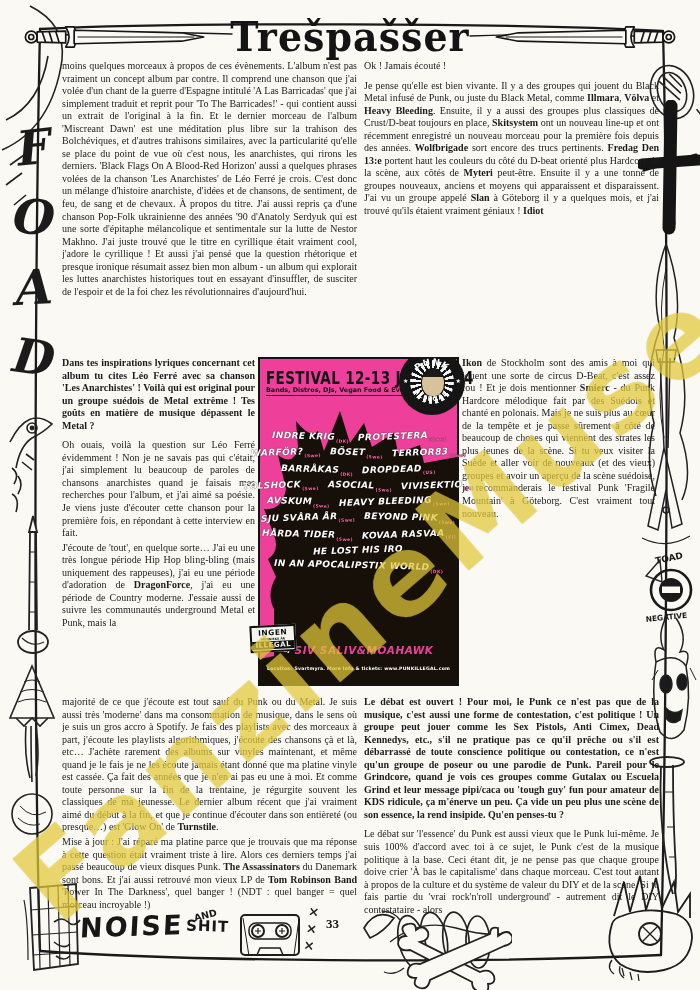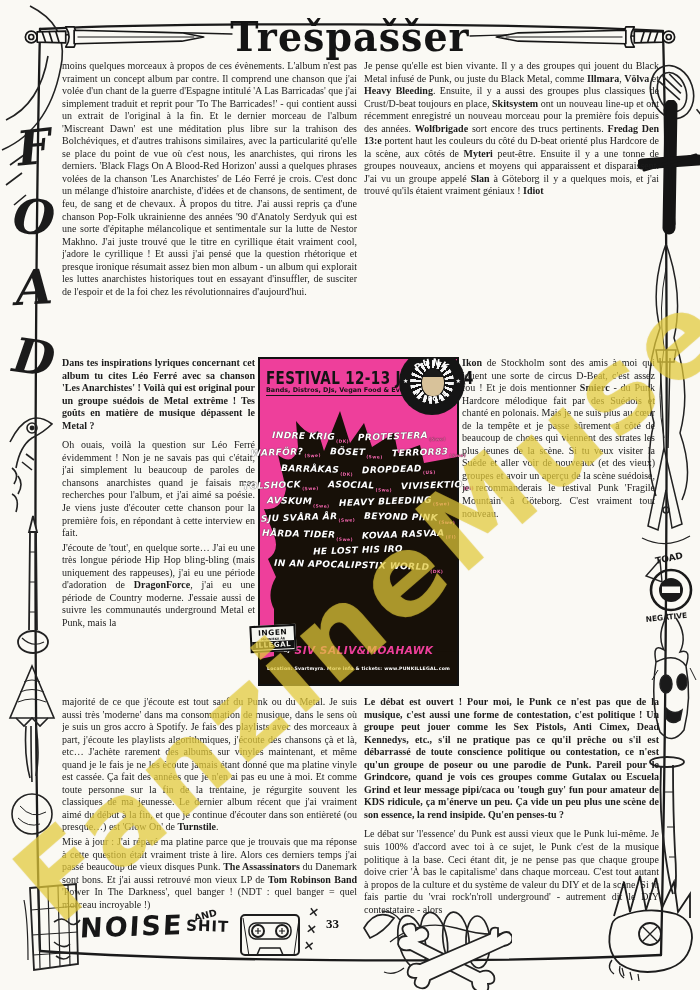--- a/index.html
+++ b/index.html
@@ -236,20 +236,21 @@
       <path d="M24,96 l2,8 M32,100 l2,8 M40,102 l1,7" stroke-width="1.2"></path>
     </g>
   </svg>
 
   <div class="content">
     <div class="rowA">
       <div class="colW txt">
         <p>moins quelques morceaux à propos de ces évènements. L'album n'est pas vraiment un concept album par contre. Il comprend une chanson que j'ai volée d'un chant de la guerre d'Espagne intitulé 'A Las Barricadas' que j'ai simplement traduit et reprit pour 'To The Barricades!' - qui contient aussi un extrait de l'original à la fin. Et le dernier morceau de l'album 'Miscreant Dawn' est une méditation plus libre sur la trahison des Bolchéviques, et d'autres trahisons similaires, avec la particularité qu'elle se place du point de vue où c'est nous, les anarchistes, qui rirons les derniers. 'Black Flags On A Blood-Red Horizon' aussi a quelques phrases volées de la chanson 'Les Anarchistes' de Léo Ferré je crois. C'est donc un mélange d'histoire anarchiste, d'idées et de chansons, de sentiment, de feu, de sang et de chevaux. À propos du titre. J'ai aussi repris ça d'une chanson Pop-Folk ukrainienne des années '90 d'Anatoly Serdyuk qui est une sorte d'épitaphe mélancolique et sentimentale sur la lutte de Nestor Makhno. J'ai juste trouvé que le titre en cyrillique était vraiment cool, j'adore le cyrillique ! Et aussi j'ai pensé que la question rhétorique et presque ironique résumait assez bien mon album - un album qui explorait les luttes anarchistes historiques tout en essayant d'insuffler, de susciter de l'espoir et de la foi chez les révolutionnaires d'aujourd'hui.</p>
       </div>
       <div class="colW txt">
+        <p>Ok ! Jamais écouté !</p>
         <p><span>Je pense qu'elle est bien vivante. Il y a des groupes qui jouent du Black Metal infusé de Punk, ou juste du Black Metal, comme </span><b>Illmara</b><span>, </span><b>Völva</b><span> et </span><b>Heavy Bleeding</b><span>. Ensuite, il y a aussi des groupes plus classiques de Crust/D-beat toujours en place, </span><b>Skitsystem</b><span> ont un nouveau line-up et ont récemment enregistré un nouveau morceau pour la première fois depuis des années. </span><b>Wolfbrigade</b><span> sort encore des trucs pertinents. </span><b>Fredag Den 13:e</b><span> portent haut les couleurs du côté du D-beat orienté plus Hardcore de la scène, aux côtés de </span><b>Myteri</b><span> peut-être. Ensuite il y a une tonne de groupes nouveaux, anciens et moyens qui apparaissent et disparaissent. J'ai vu un groupe appelé </span><b>Slan</b><span> à Göteborg il y a quelques mois, et j'ai trouvé qu'ils étaient vraiment géniaux ! </span><b>Idiot</b></p>
       </div>
     </div>
 
     <div class="rowB">
       <div class="colN txt">
         <p class="bq">Dans tes inspirations lyriques concernant cet album tu cites Léo Ferré avec sa chanson 'Les Anarchistes' ! Voilà qui est original pour un groupe suédois de Metal extrême ! Tes goûts en matière de musique dépassent le Metal ?</p>
         <p style="margin-bottom:2px;">Oh ouais, voilà la question sur Léo Ferré évidemment ! Non je ne savais pas qui c'était, j'ai simplement lu beaucoup de paroles de chansons anarchistes quand je faisais mes recherches pour l'album, et j'ai aimé sa poésie. Je viens juste d'écouter cette chanson pour la première fois, en répondant à cette interview en fait.</p>
         <p><span>J'écoute de 'tout', en quelque sorte… J'ai eu une très longue période Hip Hop bling-bling (mais uniquement des rappeuses), j'ai eu une période d'adoration de </span><b>DragonForce</b><span>, j'ai eu une période de Country moderne. J'essaie aussi de suivre les communautés underground Metal et Punk, mais la</span></p>
       </div>

